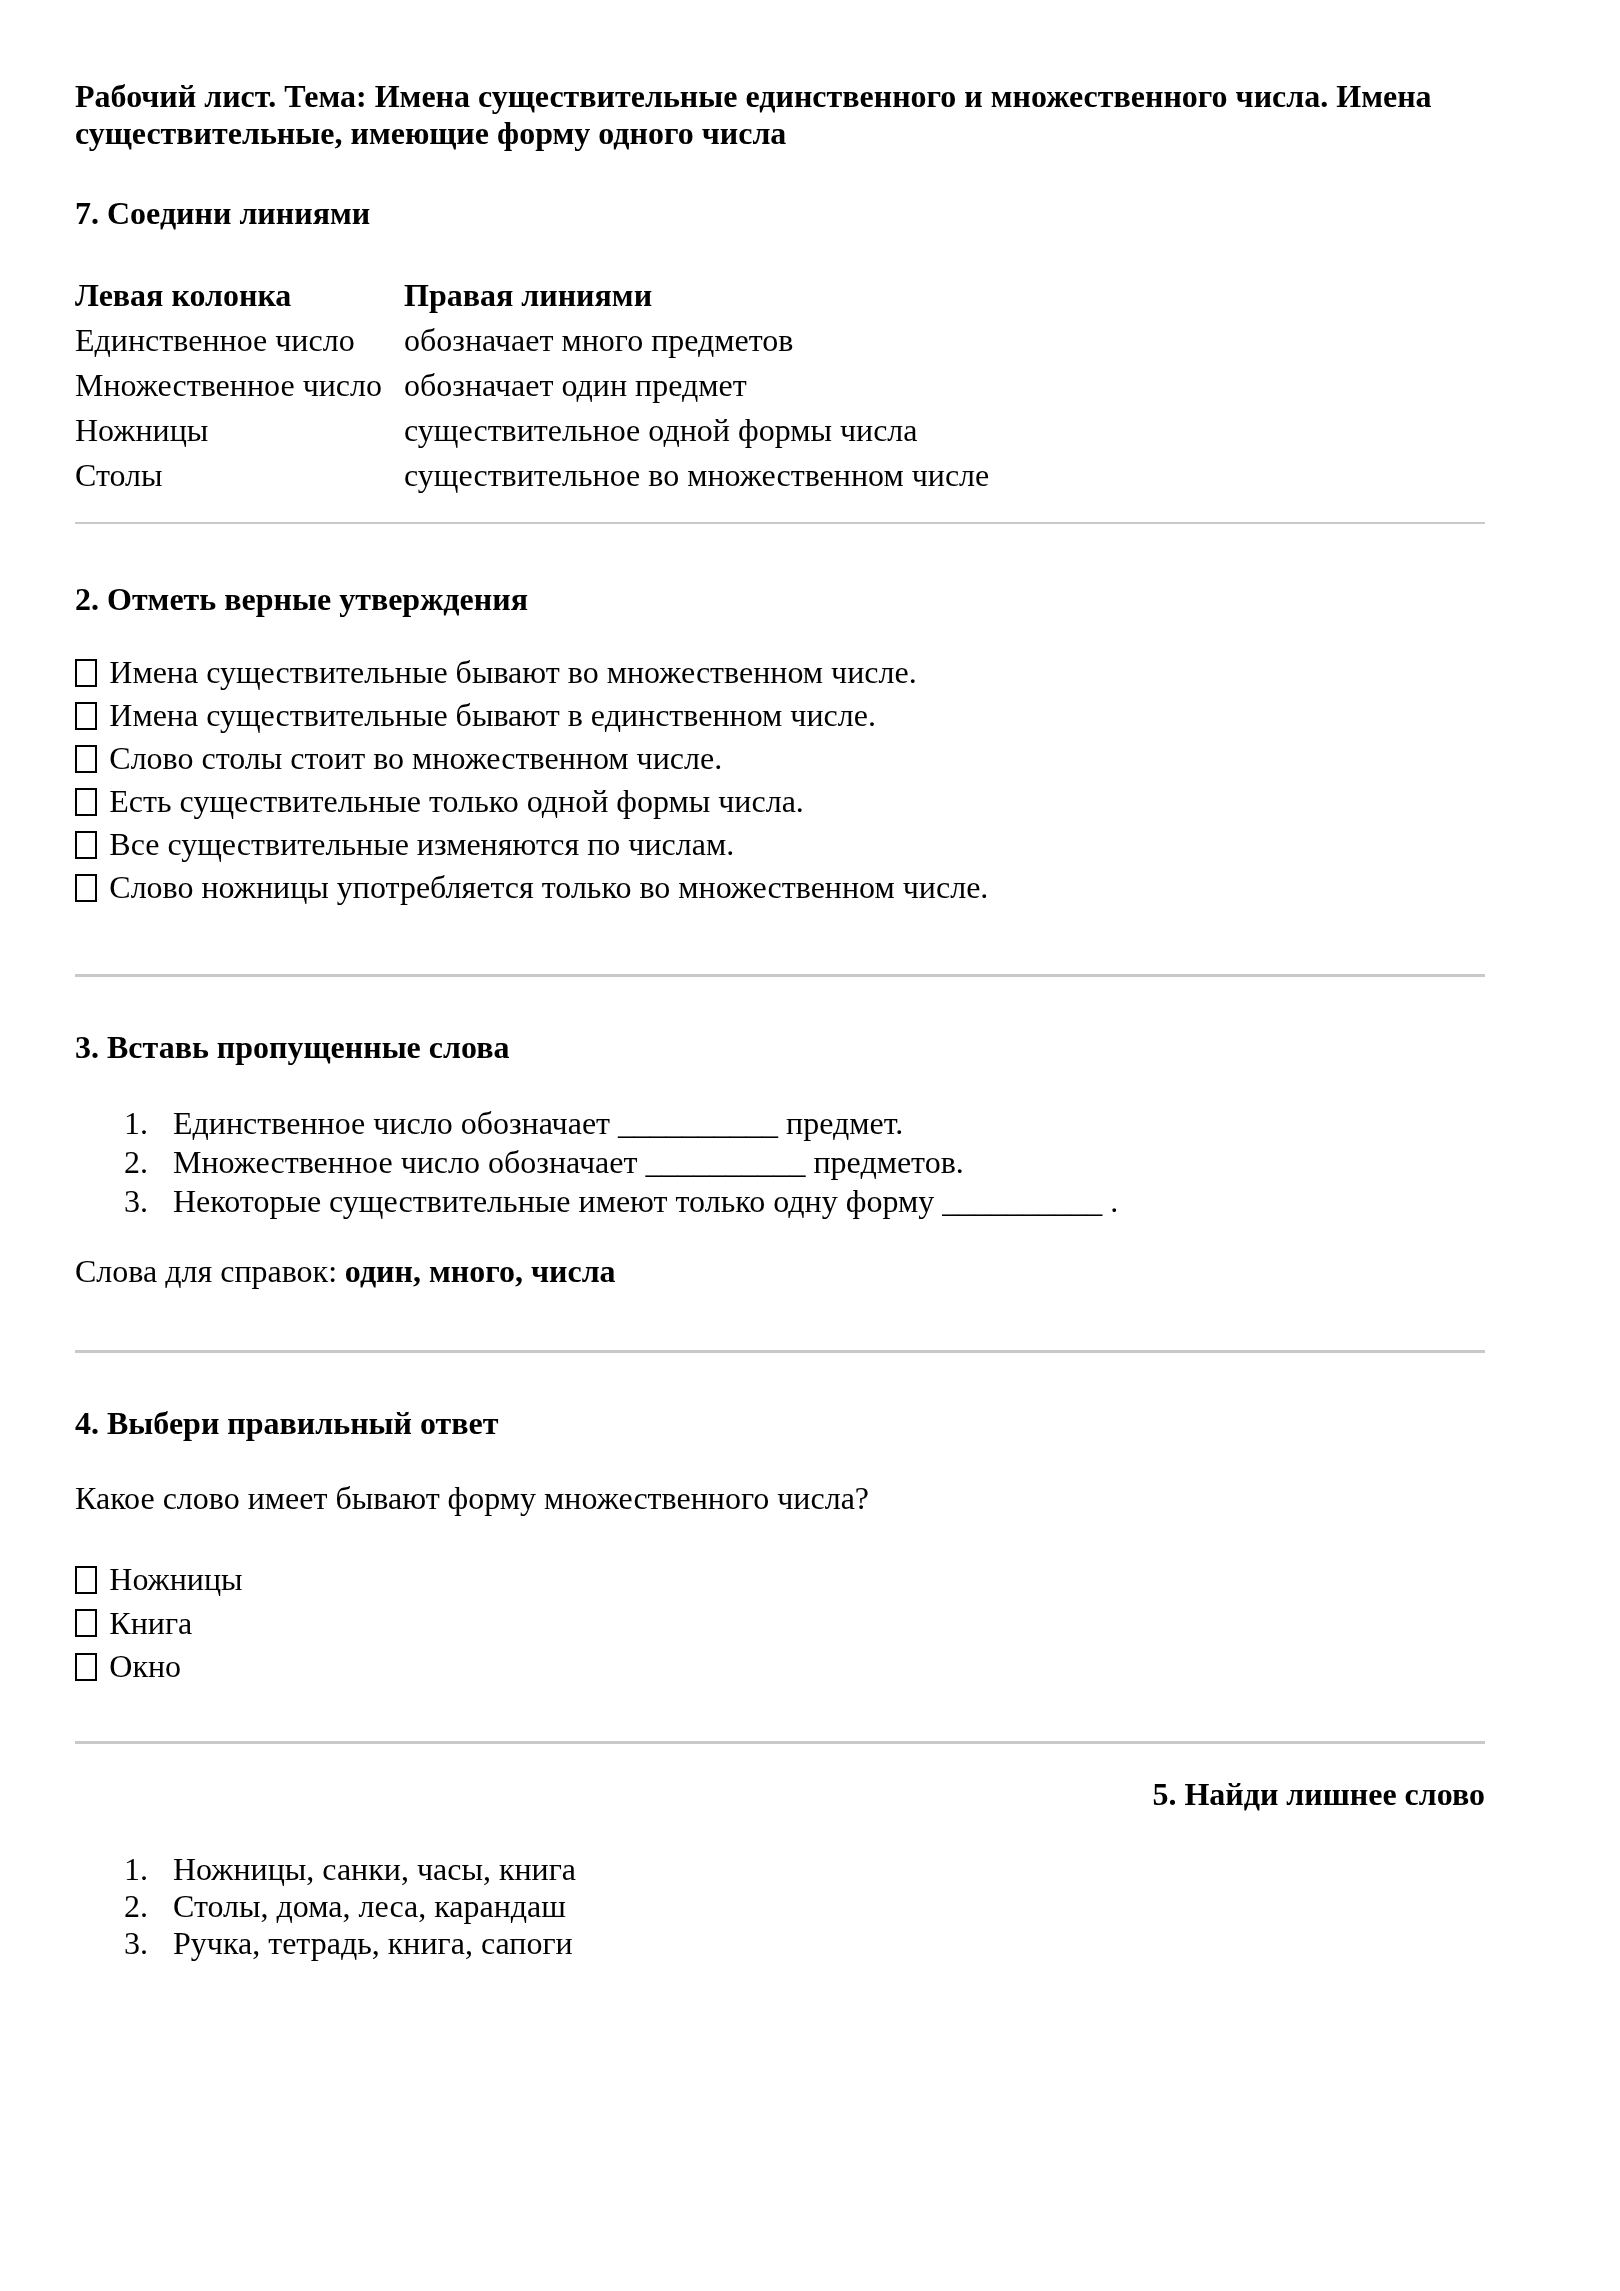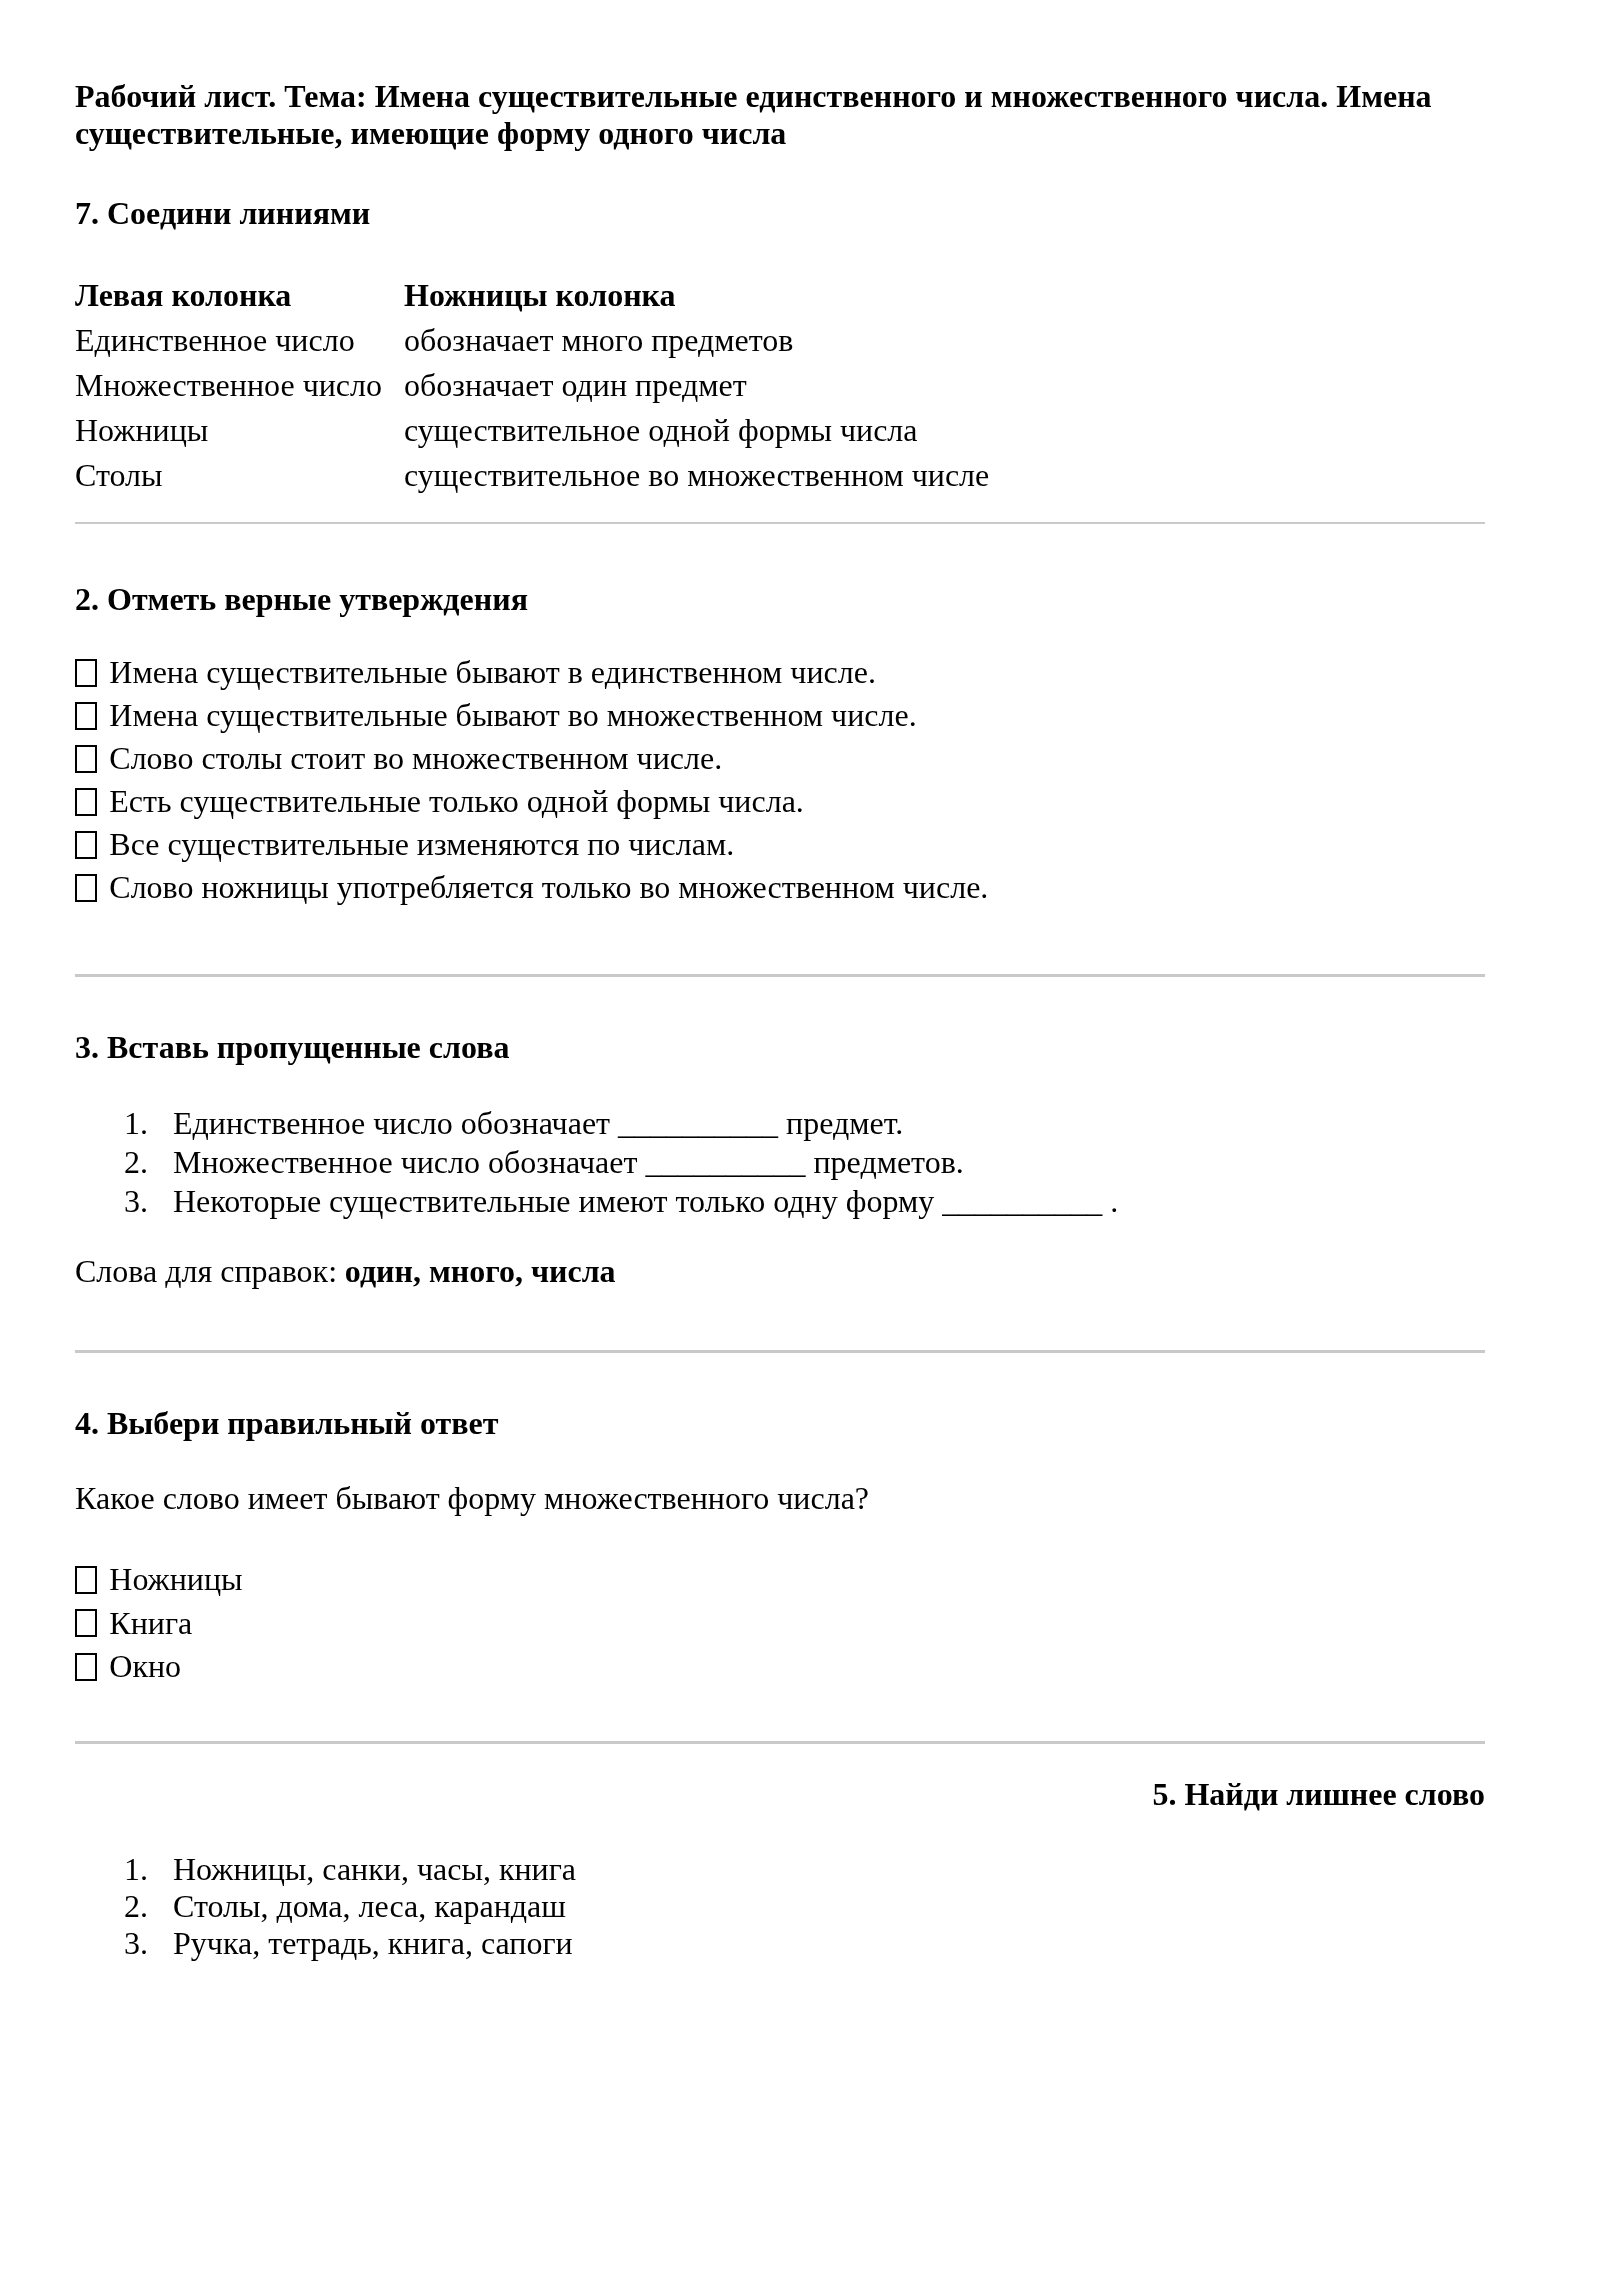--- a/index.html
+++ b/index.html
@@ -109,21 +109,21 @@
   <div class="title">
     <span class="tline">Рабочий лист. Тема: Имена существительные единственного и множественного числа. Имена</span>
     <span class="tline">существительные, имеющие форму одного числа</span>
   </div>
 
   <div>
     <div class="heading h-s1">7. Соедини линиями</div>
     <div class="match-table">
       <div class="mt-row">
         <span class="mt-h">Левая колонка</span>
-        <span class="mt-h">Ножницы колонка</span>
+        <span class="mt-h">Правая линиями</span>
       </div>
       <div class="mt-row">
         <span class="mt-cell">Единственное число</span>
         <span class="mt-cell">обозначает много предметов</span>
       </div>
       <div class="mt-row">
         <span class="mt-cell">Множественное число</span>
         <span class="mt-cell">обозначает один предмет</span>
       </div>
       <div class="mt-row">
@@ -136,24 +136,24 @@
       </div>
     </div>
   </div>
 
   <hr class="divider hr1">
 
   <div>
     <div class="heading h-s2">2. Отметь верные утверждения</div>
     <div class="check-list">
       <div class="check-item">
+        <span class="checkbox"></span><span>Имена существительные бывают во множественном числе.</span>
+      </div>
+      <div class="check-item">
         <span class="checkbox"></span><span>Имена существительные бывают в единственном числе.</span>
-      </div>
-      <div class="check-item">
-        <span class="checkbox"></span><span>Имена существительные бывают во множественном числе.</span>
       </div>
       <div class="check-item">
         <span class="checkbox"></span><span>Слово столы стоит во множественном числе.</span>
       </div>
       <div class="check-item">
         <span class="checkbox"></span><span>Есть существительные только одной формы числа.</span>
       </div>
       <div class="check-item">
         <span class="checkbox"></span><span>Все существительные изменяются по числам.</span>
       </div>

